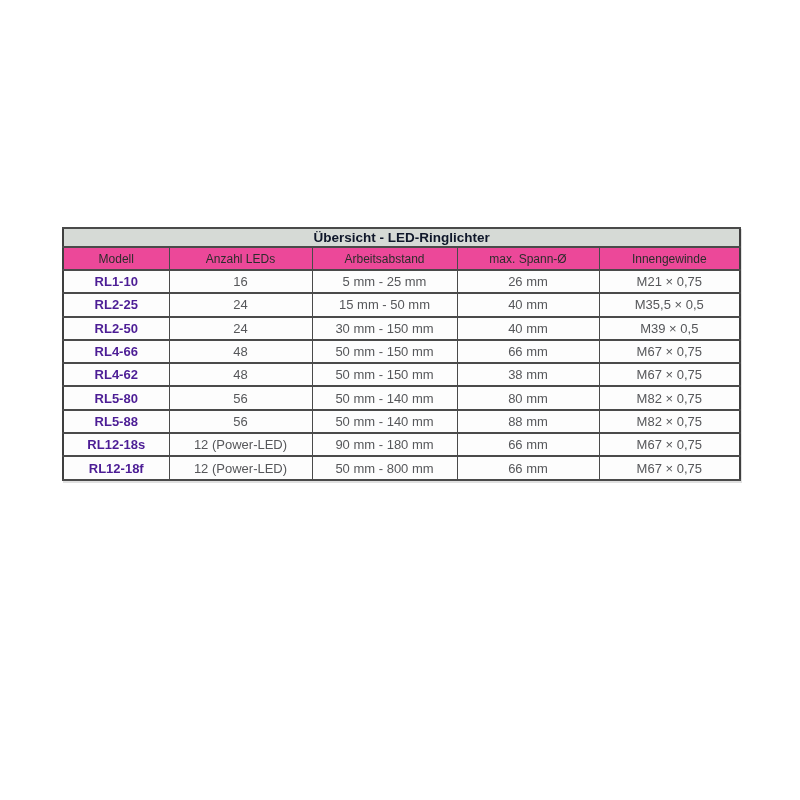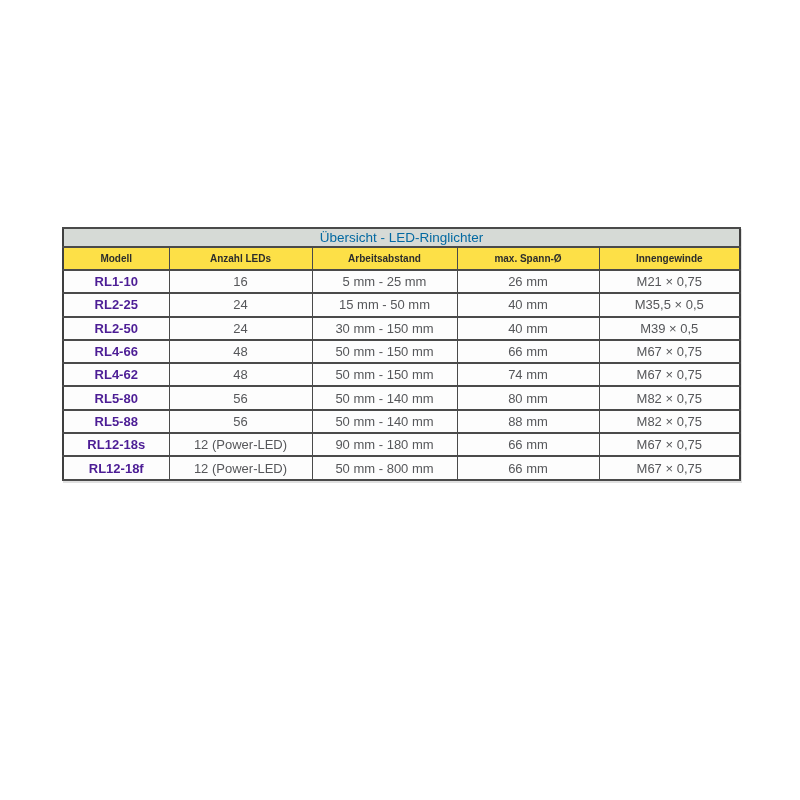--- a/index.html
+++ b/index.html
@@ -33,30 +33,30 @@
     border-top-width: 2px;
     border-bottom-width: 2px;
     text-align: center;
     vertical-align: middle;
     padding: 0;
     overflow: hidden;
     white-space: nowrap;
   }
   tr.title-row th {
     background: #d6dad6;
-    color: #0369a1;
-    font-weight: normal;
+    color: #0f172a;
+    font-weight: bold;
     font-size: 13.5px;
     height: 17px;
   }
   tr.header-row th {
-    background: #fde047;
+    background: #ec4899;
     color: #2c2d2c;
-    font-weight: bold;
-    font-size: 10px;
+    font-weight: normal;
+    font-size: 12px;
     height: 21px;
   }
   tbody td {
     background: #fdfdfd;
     color: #56575a;
     font-weight: normal;
     font-size: 13px;
     height: 21.3px;
   }
   tbody td:first-child {
@@ -114,21 +114,21 @@
           <td>RL4-66</td>
           <td>48</td>
           <td>50 mm - 150 mm</td>
           <td>66 mm</td>
           <td>M67 × 0,75</td>
         </tr>
         <tr>
           <td>RL4-62</td>
           <td>48</td>
           <td>50 mm - 150 mm</td>
-          <td>74 mm</td>
+          <td>38 mm</td>
           <td>M67 × 0,75</td>
         </tr>
         <tr>
           <td>RL5-80</td>
           <td>56</td>
           <td>50 mm - 140 mm</td>
           <td>80 mm</td>
           <td>M82 × 0,75</td>
         </tr>
         <tr>

